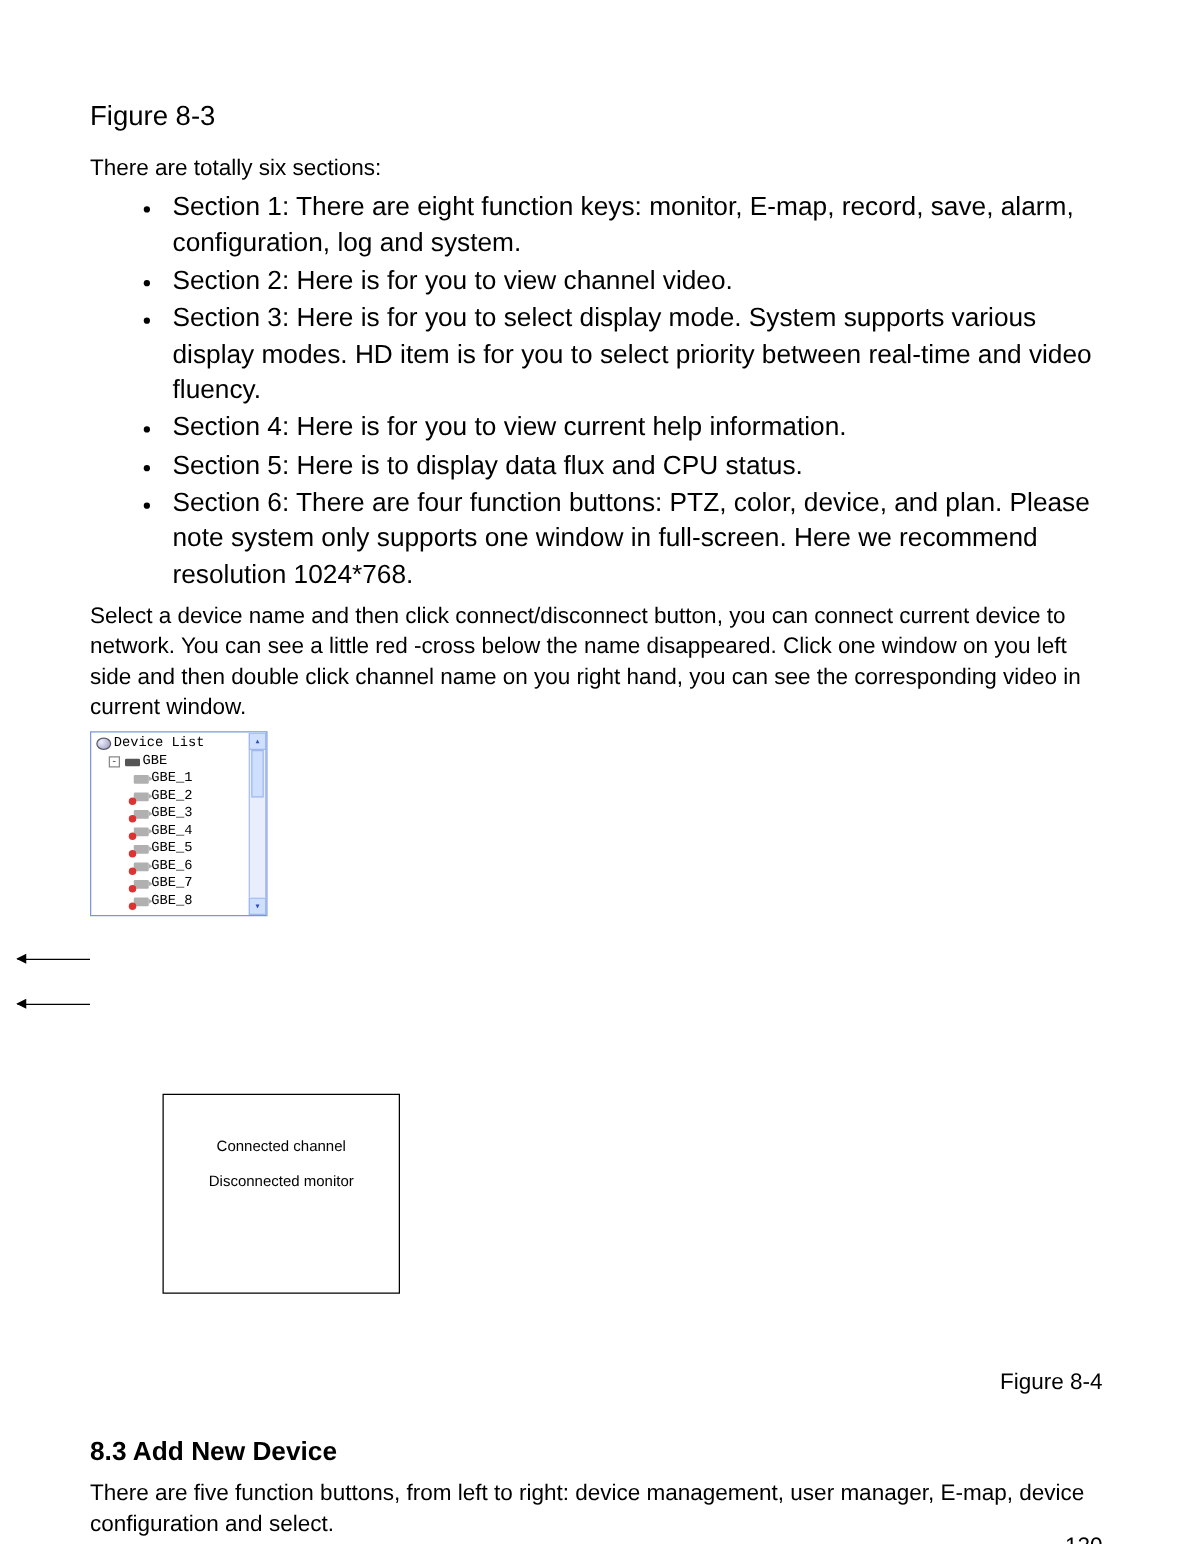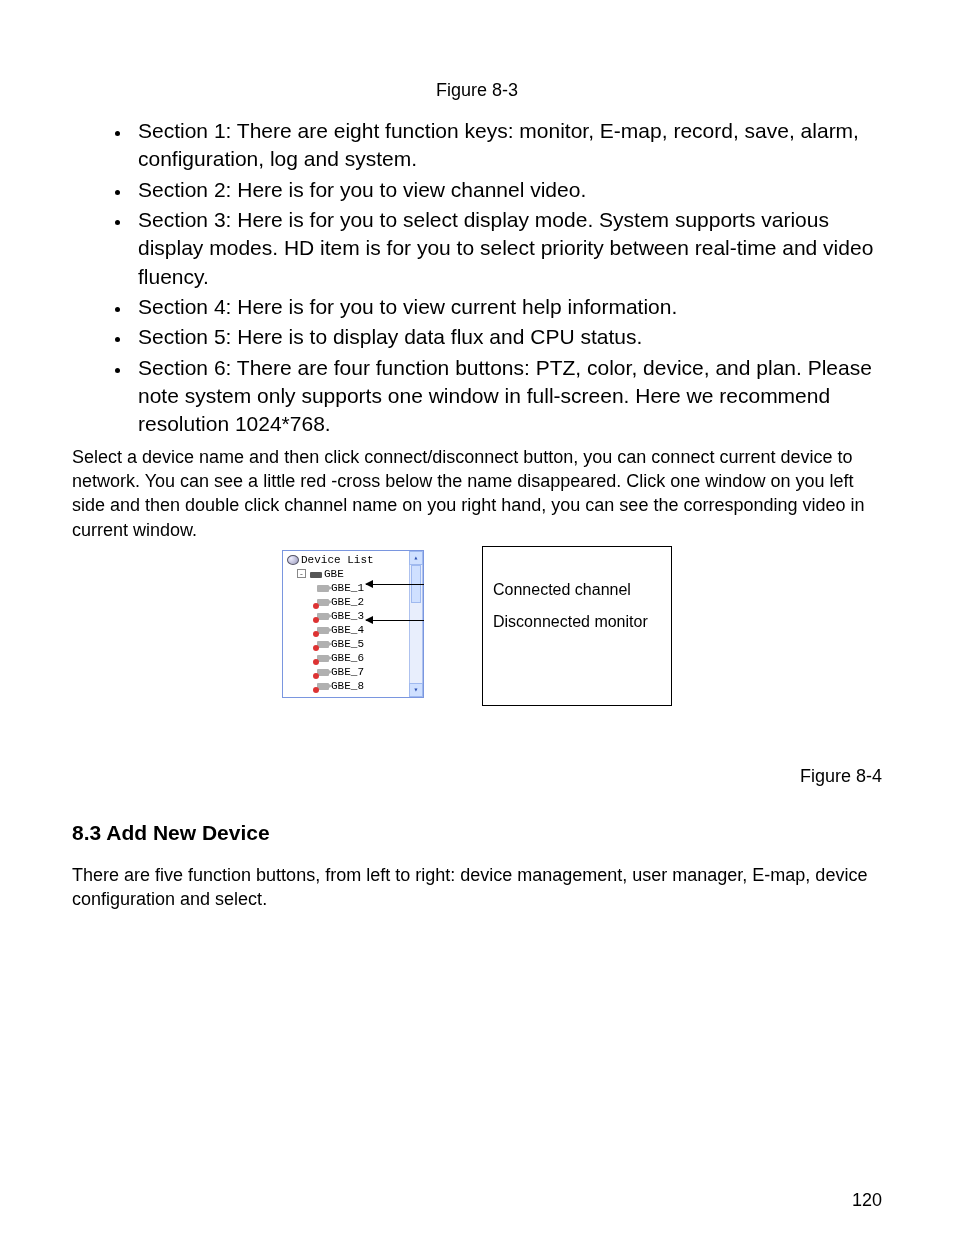--- a/index.html
+++ b/index.html
@@ -10,22 +10,22 @@
     color: #000;
   }
   .page {
     width: 954px;
     min-height: 1235px;
     box-sizing: border-box;
     padding: 80px 72px 40px 72px;
     position: relative;
   }
   .center {
-    text-align: center;
-    font-size: 18px;
+    text-align: left;
+    font-size: 22px;
     margin-bottom: 16px;
   }
   .body-text {
     font-size: 18px;
     line-height: 1.35;
   }
   ul.bullets {
     list-style-type: disc;
     padding-left: 60px;
     margin: 6px 0 6px 0;
@@ -35,35 +35,36 @@
     line-height: 1.35;
     margin: 2px 0;
     padding-left: 6px;
   }
   ul.bullets > li::marker {
     font-size: 18px;
   }
   h2.section {
     font-size: 21px;
     font-weight: bold;
-    margin: 34px 0 18px 0;
+    margin: 34px 0 8px 0;
   }
   .page-num {
     position: absolute;
     right: 72px;
     bottom: 24px;
     font-size: 18px;
   }
 
   
   .fig84-wrap {
     display: flex;
     justify-content: center;
     align-items: flex-start;
     margin-top: 8px;
+    flex-direction: column;
   }
   .tree-box {
     width: 140px;
     height: 146px;
     border: 1px solid #7a96df;
     background: #ffffff;
     position: relative;
     font-family: "Courier New", monospace;
     font-size: 11px;
     color: #000;
@@ -173,24 +174,25 @@
     color: #333;
     box-sizing: border-box;
     margin-right: 2px;
   }
   .label-box {
     width: 190px;
     height: 160px;
     border: 1px solid #000;
     margin-left: 58px;
     padding: 8px 10px;
-    font-size: 16px;
+    font-size: 12px;
     box-sizing: border-box;
     position: relative;
     top: -4px;
+    text-align: center;
   }
   .label-line1 { margin-top: 26px; }
   .label-line2 { margin-top: 14px; }
   .arrow-col {
     position: relative;
     width: 58px;
     height: 146px;
     margin-left: -58px;
     pointer-events: none;
   }
@@ -219,20 +221,21 @@
     margin-bottom: 4px;
   }
 </style>
 </head>
 <body>
 
 <div class="page">
 
   <div class="center">Figure 8-3</div>
 
+  <div class="body-text">There are totally six sections:</div>
 
   <ul class="bullets">
     <li>Section 1: There are eight function keys: monitor, E-map, record, save, alarm, configuration, log and system.</li>
     <li>Section 2: Here is for you to view channel video.</li>
     <li>Section 3: Here is for you to select display mode. System supports various display modes. HD item is for you to select priority between real-time and video fluency.</li>
     <li>Section 4: Here is for you to view current help information.</li>
     <li>Section 5: Here is to display data flux and CPU status.</li>
     <li>Section 6: There are four function buttons: PTZ, color, device, and plan. Please note system only supports one window in full-screen. Here we recommend resolution 1024*768.</li>
   </ul>
 

